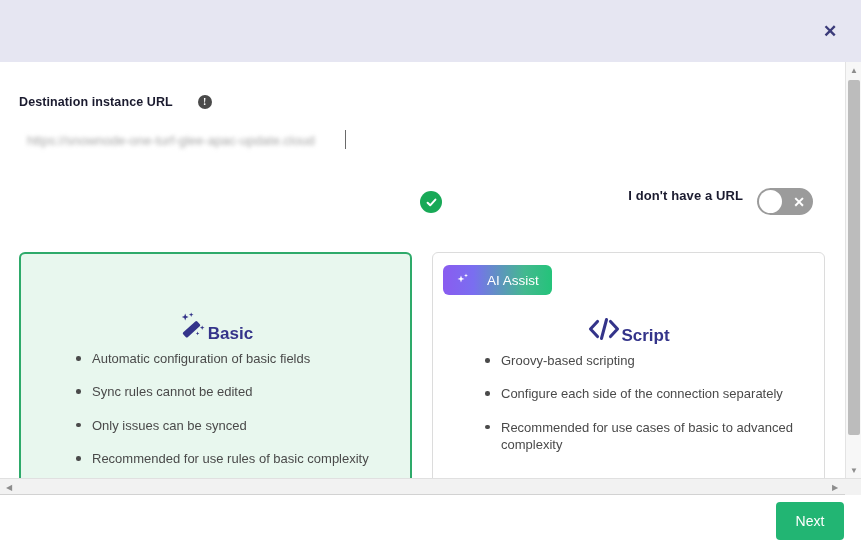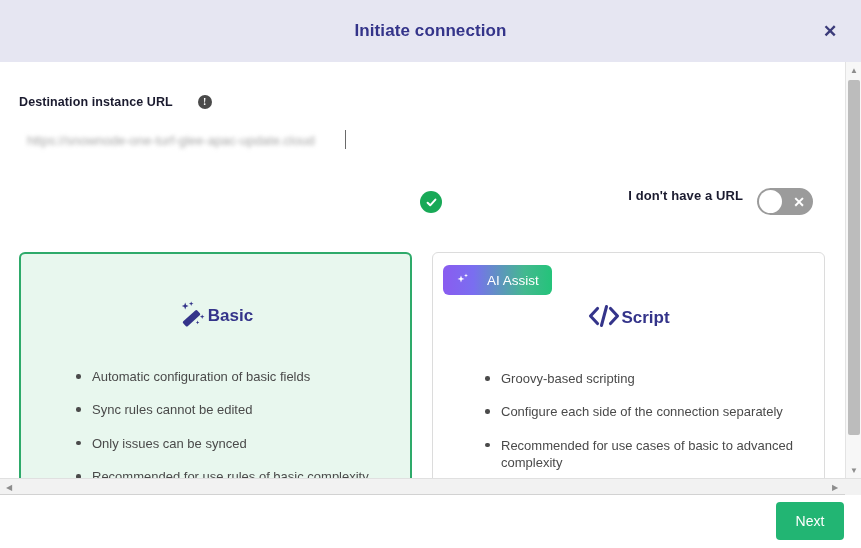--- a/index.html
+++ b/index.html
@@ -199,21 +199,21 @@
     position: relative;
     padding-top: 10px;
     cursor: pointer;
   }
   .card.selected {
     border: 2px solid #2eaa6a;
     background: #e8f7ee;
   }
   .card-head {
     display: flex;
-    align-items: center;
+    align-items: flex-end;
     justify-content: center;
     height: 56px;
     margin-top: 27px;
   }
   .card.selected .card-head { margin-top: 24px; }
   .card-title {
     font-size: 17px;
     font-weight: bold;
     color: #34348a;
   }
@@ -229,21 +229,21 @@
     color: #ffffff;
     font-size: 13.5px;
     display: flex;
     align-items: center;
     gap: 17px;
     font-weight: normal;
     cursor: pointer;
   }
 
   .bullets {
-    margin: 24px 0 0 0;
+    margin: 6px 0 0 0;
     padding-left: 52px;
     list-style: none;
   }
   .bullets li {
     position: relative;
     font-size: 13px;
     color: #4a4a4a;
     line-height: 1.34;
     margin-bottom: 16px;
     padding-left: 16px;
@@ -334,21 +334,20 @@
     font-family: "Liberation Sans", sans-serif;
     cursor: pointer;
   }
 </style>
 </head>
 <body>
 
 <div id="app">
 
   <div class="modal-header">
-    <div class="modal-title">Initiate connection</div>
     <button class="close-btn">✕</button>
   </div>
 
   <div class="modal-body">
 
     <div class="field-label">
       <span>Destination instance URL</span>
       <span class="info-icon">!</span>
     </div>
 

